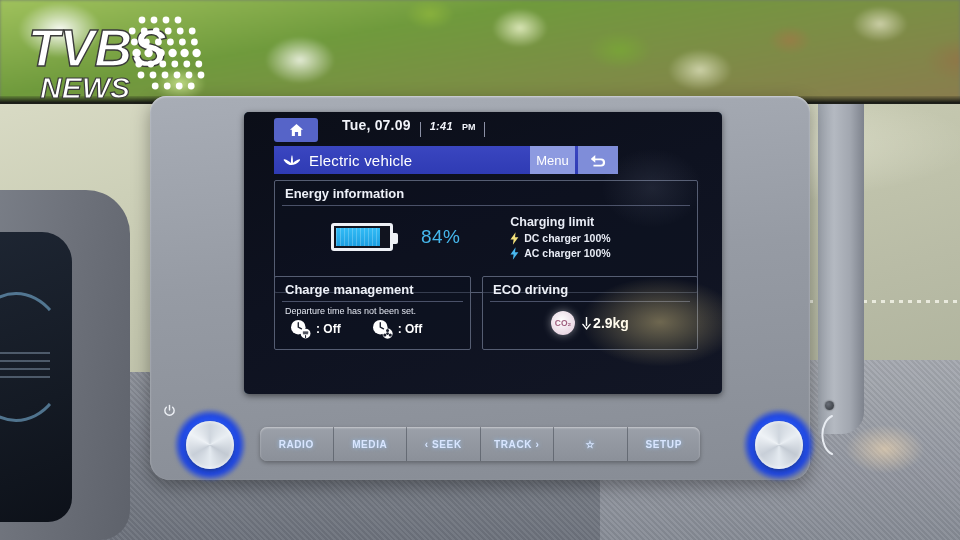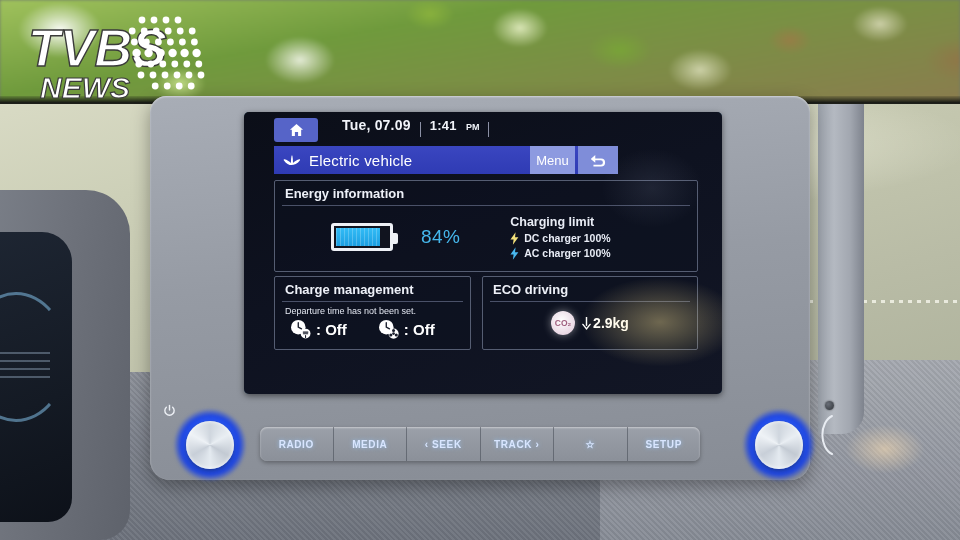--- a/index.html
+++ b/index.html
@@ -136,21 +136,21 @@
     position: absolute; left: 30px; top: 6px; width: 44px; height: 24px;
     background: #5664c8; border-radius: 3px;
     display: flex; align-items: center; justify-content: center;
   }
   .clock-wrap {
     position: absolute; left: 98px; top: 5px; height: 24px;
     display: flex; align-items: baseline; gap: 9px; color: #f2f4fa;
   }
   .date-txt { font-size: 14px; font-weight: bold; letter-spacing: .2px; }
   .sep-bar { width: 1px; height: 15px; background: #8b90a5; align-self: center; }
-  .time-txt { font-size: 13px; font-weight: bold; letter-spacing: .3px; }
+  .time-txt { font-size: 11px; font-weight: bold; letter-spacing: .3px; font-style: italic; }
   .ampm-txt { font-size: 9px; font-weight: bold; }
 
   
   .titlebar {
     position: absolute; left: 30px; top: 34px; width: 344px; height: 28px;
     background: linear-gradient(180deg, #3a46c0 0%, #2f3bb4 100%);
     display: flex; align-items: center;
   }
   .leaf-ico { margin-left: 9px; margin-right: 9px; display: flex; }
   .title-txt { color: #fff; font-size: 15px; letter-spacing: .2px; }
@@ -170,21 +170,21 @@
     border: 1px solid #555d72;
     background: rgba(12,16,30,.42);
     border-radius: 2px;
   }
   .panel-title {
     color: #eef1f8; font-size: 13px; font-weight: bold;
     padding: 5px 0 4px 10px;
   }
   .panel-rule { height: 1px; background: #4a5168; margin: 0 7px; }
 
-  #panel-energy { left: 30px; top: 68px; width: 424px; height: 92px; }
+  #panel-energy { left: 30px; top: 68px; width: 424px; height: 113px; }
   #panel-charge { left: 30px; top: 164px; width: 197px; height: 74px; }
   #panel-eco    { left: 238px; top: 164px; width: 216px; height: 74px; }
 
   .energy-body {
     display: flex; align-items: center; height: 62px; padding-left: 56px; gap: 12px;
   }
   .battery {
     position: relative; width: 62px; height: 28px;
     border: 3px solid #eef1f6; border-radius: 3px; background: #11141f;
     display: flex; align-items: center; padding: 2px;
@@ -200,21 +200,21 @@
   }
   .pct-txt { color: #45b7ec; font-size: 19px; margin-left: 16px; letter-spacing: .4px; }
 
   .limit-block { margin-left: 38px; color: #e8ecf5; }
   .limit-title { font-size: 12.5px; font-weight: bold; margin-bottom: 3px; }
   .limit-row { display: flex; align-items: center; gap: 5px; font-size: 10.5px; font-weight: bold; margin-top: 2px; }
 
   .charge-note { color: #e2e6f0; font-size: 9px; padding-left: 10px; margin-top: 4px; }
   .charge-row { display: flex; align-items: center; gap: 4px; margin-top: 3px; padding-left: 14px; }
   .charge-item { display: flex; align-items: center; gap: 3px; }
-  .charge-val { color: #fff; font-size: 15px; font-weight: bold; }
+  .charge-val { color: #fff; font-size: 12px; font-weight: bold; }
   .charge-gap { width: 22px; }
 
   .eco-body { display: flex; align-items: center; justify-content: center; gap: 7px; margin-top: 9px; }
   .co2-badge {
     width: 24px; height: 24px; border-radius: 50%;
     background: radial-gradient(circle at 45% 40%, #ffffff, #e9d8e4 70%, #d8c2d2 100%);
     display: flex; align-items: center; justify-content: center;
     color: #a0607f; font-size: 8.5px; font-weight: bold;
     box-shadow: 0 0 8px rgba(255,255,255,.45);
   }

